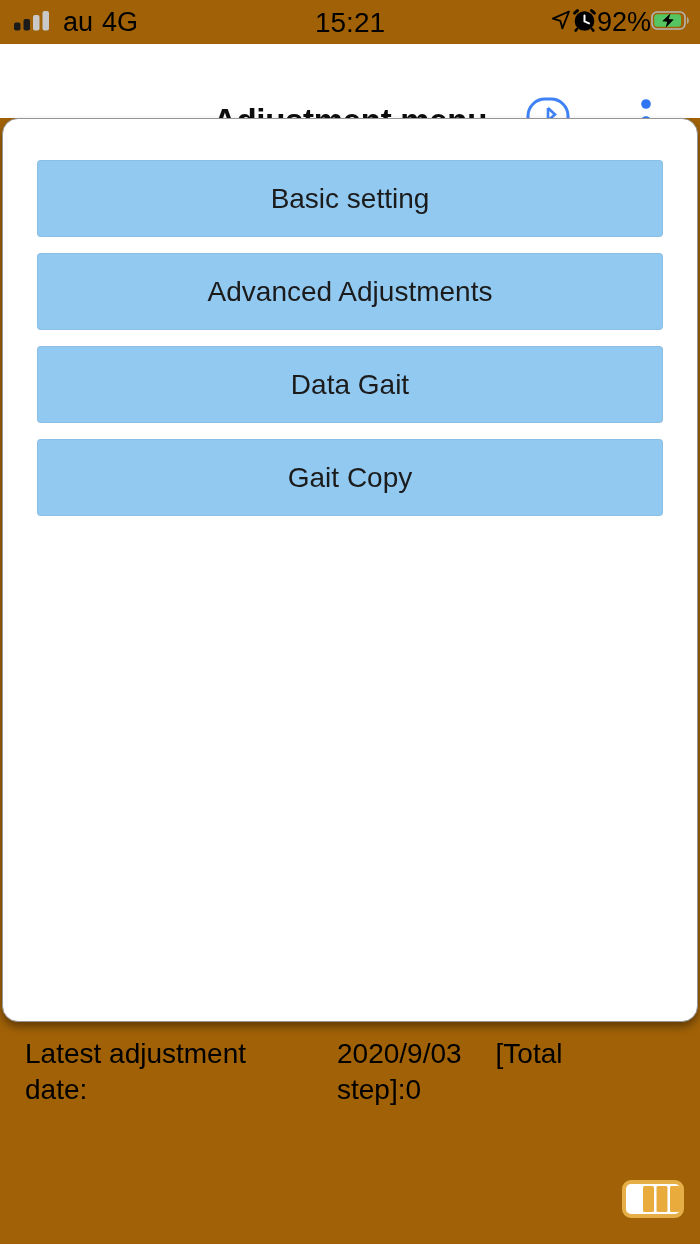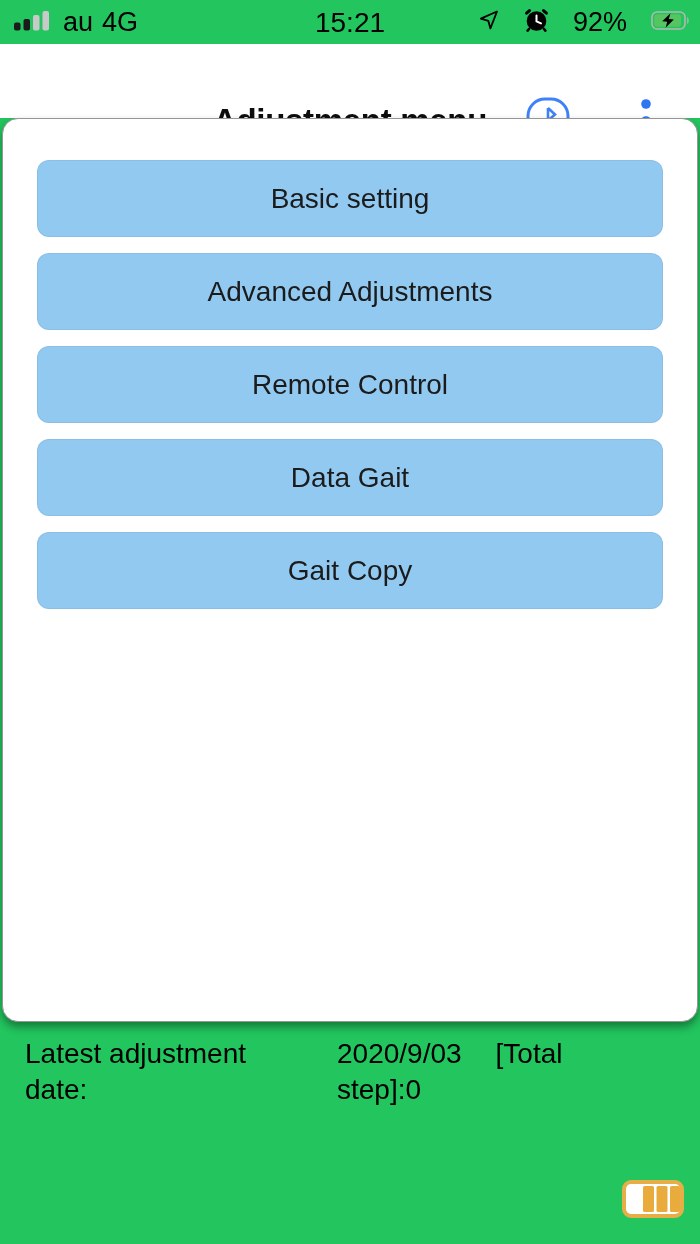--- a/index.html
+++ b/index.html
@@ -1,43 +1,43 @@
 <!DOCTYPE html>
 <html><head>
 <meta charset="utf-8">
 <style>
   html,body{margin:0;padding:0;background:#fff;}
   #screen{
-    position:relative;width:700px;height:1244px;background:#22c55e;overflow:hidden;
+    position:relative;width:700px;height:1244px;background:#a16207;overflow:hidden;
     font-family:"Liberation Sans",sans-serif;color:#000;
   }
   
   .statusbar{position:absolute;top:0;left:0;width:700px;height:44px;}
   .sb-left{position:absolute;left:14px;top:7px;display:flex;align-items:center;gap:9px;height:30px;}
   .sb-carrier,.sb-network{font-size:27px;color:#000;}
   .sb-time{position:absolute;left:0;right:0;top:7px;text-align:center;font-size:28px;font-weight:400;}
-  .sb-right{position:absolute;right:8px;top:7px;display:flex;align-items:center;gap:24px;height:30px;}
+  .sb-right{position:absolute;right:8px;top:7px;display:flex;align-items:center;gap:0;height:30px;}
   .sb-pct{font-size:27px;}
   
   .header{position:absolute;top:44px;left:0;width:700px;height:74px;background:#fff;}
   .title{position:absolute;top:58px;left:0;right:0;text-align:center;
          font-size:33px;font-weight:700;letter-spacing:-0.3px;color:#0d0d0d;}
   .bt-btn{position:absolute;left:526px;top:53px;width:44px;height:52px;background:none;border:none;padding:0;cursor:pointer;}
   .kebab-btn{position:absolute;left:634px;top:53px;width:24px;height:50px;background:none;border:none;padding:0;cursor:pointer;}
   
   .card{
     position:absolute;left:2px;right:2px;top:118px;height:904px;
     background:#ffffff;border:1.5px solid #969696;border-radius:16px;
     box-shadow:0 5px 9px rgba(0,0,0,0.38);
     box-sizing:border-box;padding:41px 34px 0 34px;
   }
   .menu-btn{
     display:flex;align-items:center;justify-content:center;
     width:100%;height:77px;margin-bottom:16px;
-    background:#92C9F1;border:1px solid rgba(0,0,0,0.05);border-radius:12px;
+    background:#92C9F1;border:1px solid rgba(0,0,0,0.05);border-radius:4px;
     font-family:"Liberation Sans",sans-serif;font-size:28px;color:#1b1b1b;cursor:pointer;
   }
   
   .footer-label{position:absolute;left:25px;top:1036px;width:280px;
                 font-size:28px;line-height:36px;color:#000;}
   .footer-value{position:absolute;left:337px;top:1036px;width:268px;
                 font-size:28px;line-height:36px;color:#000;}
   .footer-value .date{margin-right:34px;}
   .gold-batt{position:absolute;left:622px;top:1180px;width:62px;height:38px;}
 </style>
@@ -104,21 +104,20 @@
           <circle cx="7" cy="24" r="4.8" fill="#2E75F3"></circle>
           <circle cx="7" cy="41" r="4.8" fill="#2E75F3"></circle>
         </svg>
       </span>
     </button>
   </div>
 
   <div class="card">
     <button class="menu-btn">Basic setting</button>
     <button class="menu-btn">Advanced Adjustments</button>
-    <button class="menu-btn">Remote Control</button>
     <button class="menu-btn">Data Gait</button>
     <button class="menu-btn">Gait Copy</button>
   </div>
 
   <div class="footer-label">Latest adjustment date:</div>
   <div class="footer-value">
     <span class="date">2020/9/03</span><span>[Total step]:0</span>
   </div>
 
   <div class="gold-batt">

